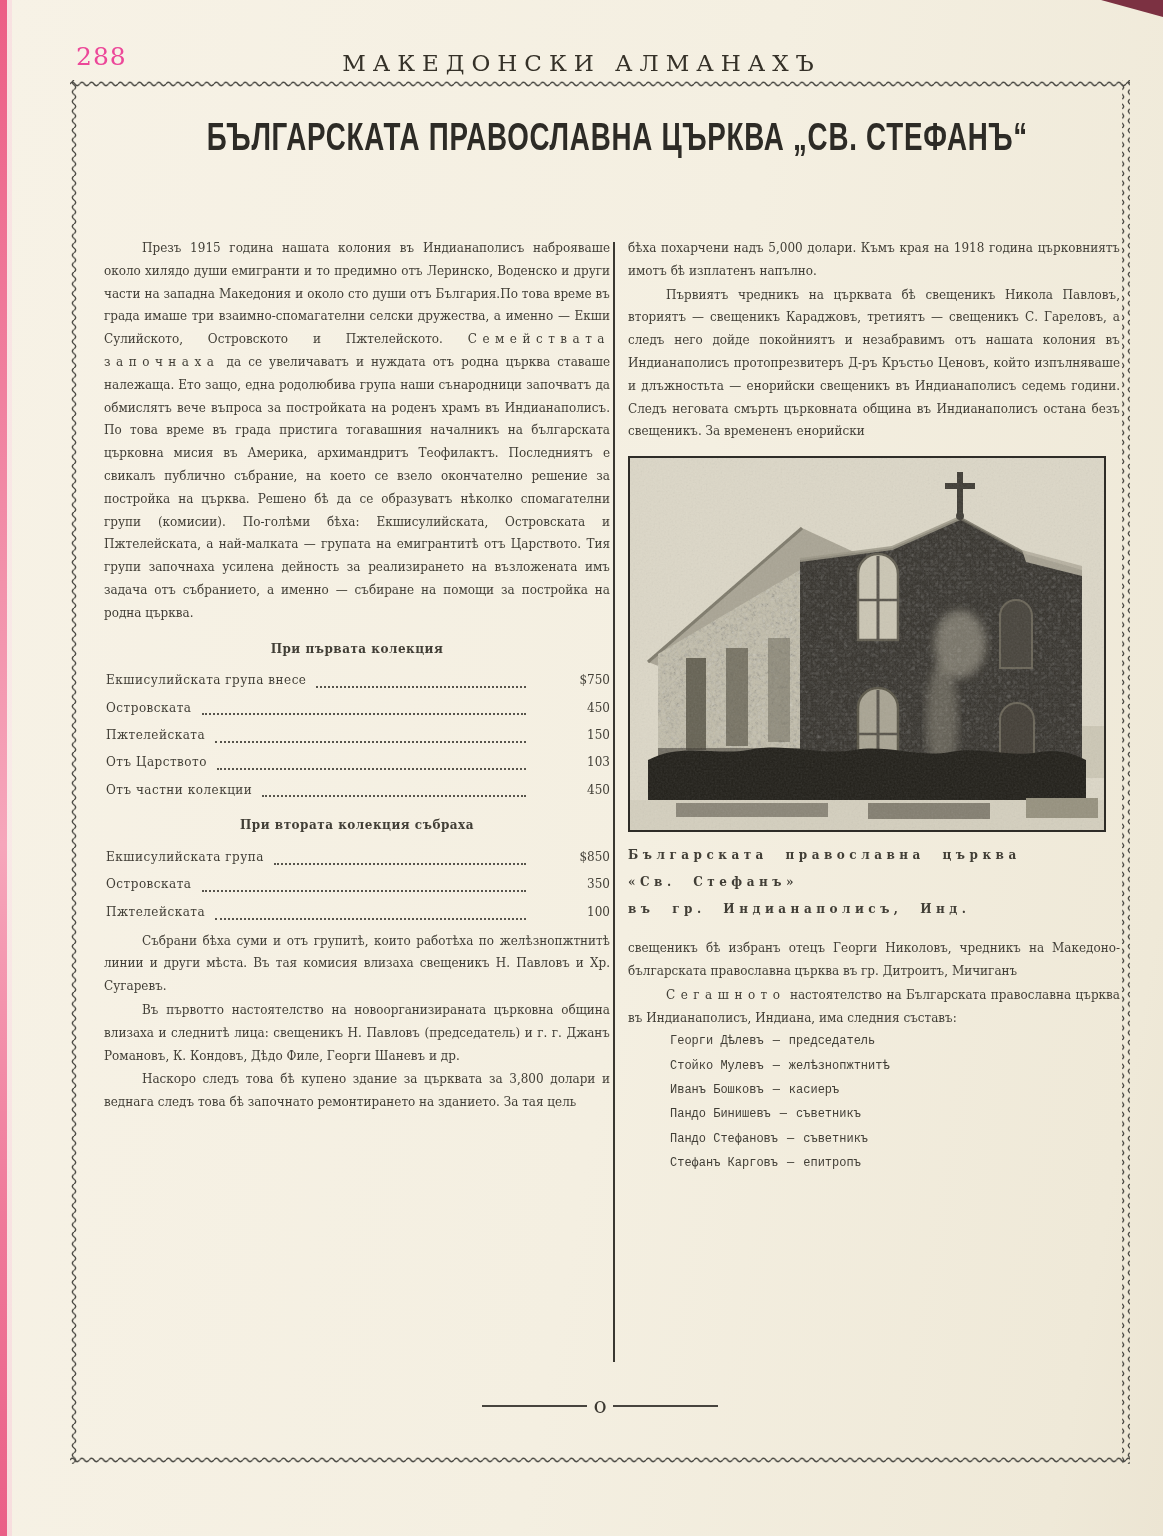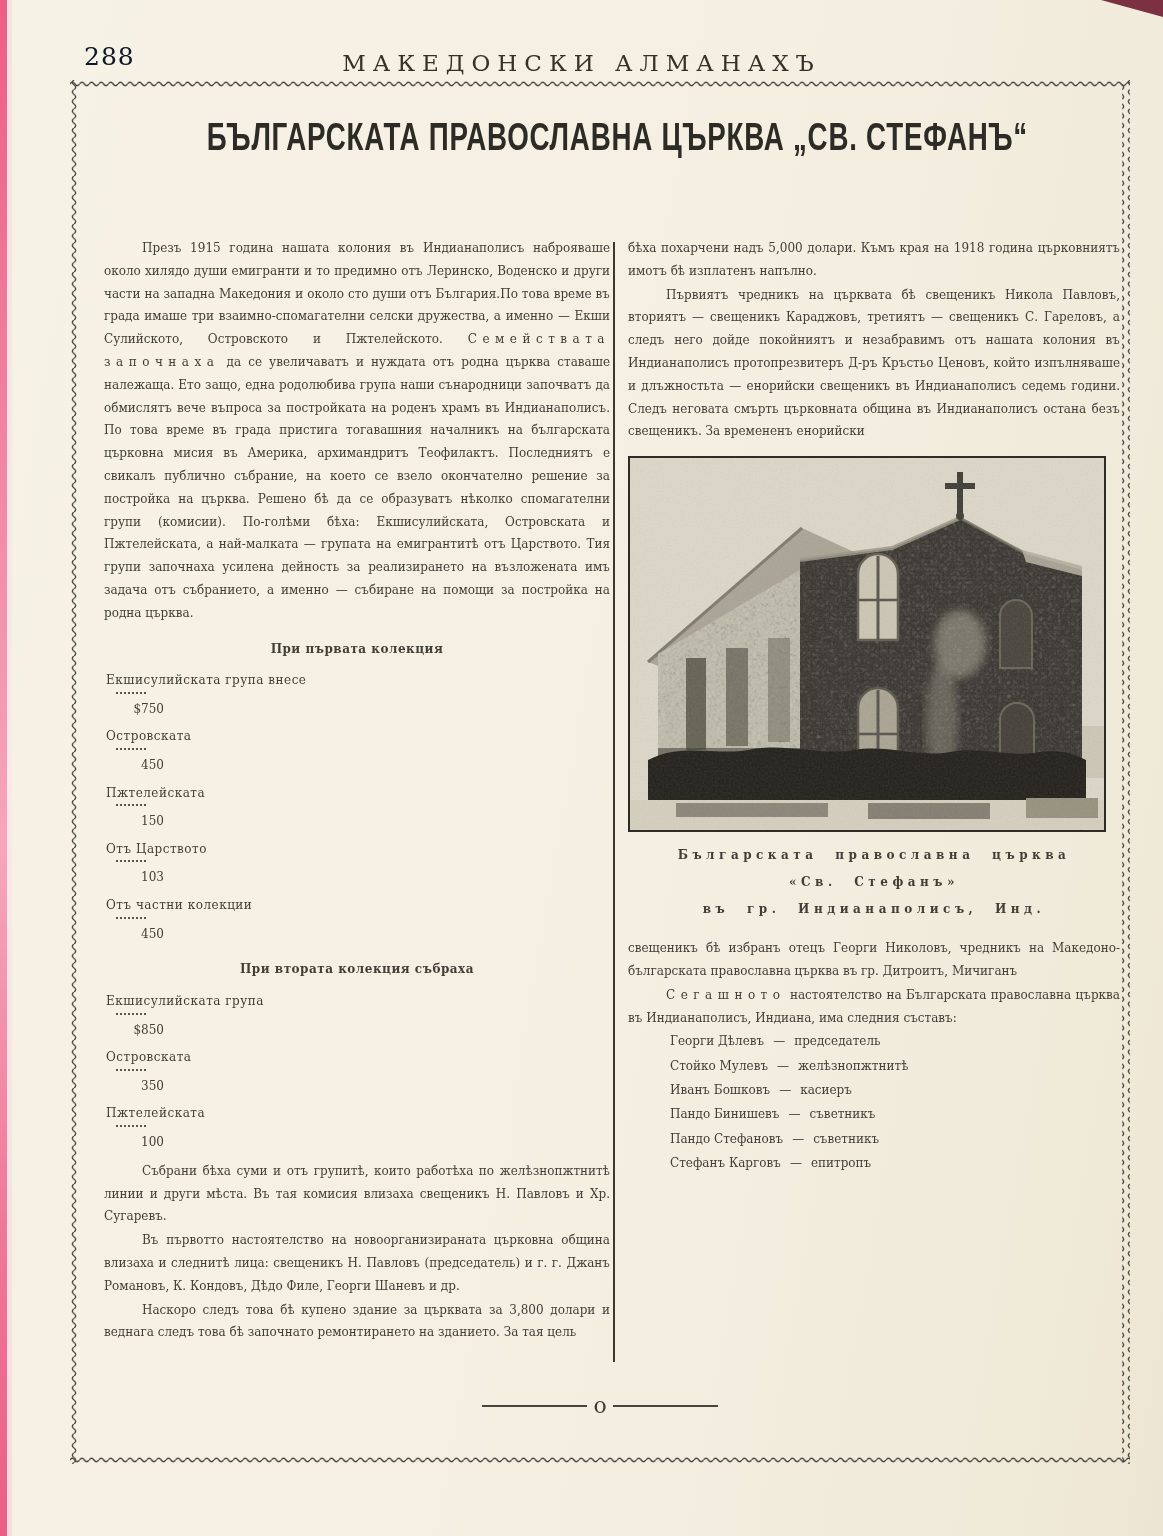--- a/index.html
+++ b/index.html
@@ -8,47 +8,47 @@
     background:linear-gradient(100deg,#f7f2e6 0%,#f4efe1 55%,#efe9d8 92%,#ece5d3 100%);
     font-family:"DejaVu Serif","Liberation Serif",serif;
     color:#413e36;
   }
   .spine{position:absolute;left:0;top:0;width:7px;height:1536px;
     background:linear-gradient(#ec5d85 0%,#f291ab 38%,#f6a6bb 55%,#ef7899 80%,#ea5f87 100%);}
   .spine-soft{position:absolute;left:7px;top:0;width:5px;height:1536px;
     background:linear-gradient(#f9d3dd,#fbe3e9 50%,#f8cdd9);opacity:.55;}
   .corner-wedge{position:absolute;top:0;right:0;width:0;height:0;
     border-top:17px solid #7c3142;border-left:62px solid transparent;}
-  .pageno{position:absolute;left:84px;top:42px;font-size:25px;letter-spacing:1px;color:#0f172a;}
+  .pageno{position:absolute;left:76px;top:42px;font-size:25px;letter-spacing:1px;color:#ec4899;}
   .running-title{position:absolute;left:0;right:0;top:50px;text-align:center;
     font-size:23px;letter-spacing:7px;color:#353128;}
   .page-border{position:absolute;left:70px;top:80px;}
   .article-title{position:absolute;left:70px;width:1060px;top:112px;
     font-family:"Liberation Sans","DejaVu Sans",sans-serif;font-weight:bold;color:#2d2b26;line-height:52px;}
   .article-title .tline{display:inline-block;font-size:37px;transform:scale(0.75,1.04);transform-origin:center;white-space:nowrap;letter-spacing:1px;}
   .col{position:absolute;top:237px;font-size:12px;line-height:22.8px;text-align:justify;}
   .col-left{left:104px;width:506px;}
   .col-right{left:628px;width:492px;}
   .col p{margin:0 0 1px 0;}
   .indent{text-indent:38px;}
   .noindent{text-indent:0;}
   .sp{letter-spacing:5.5px;}
   .col-divider{position:absolute;left:613px;top:242px;width:2px;height:1120px;background:#3a3831;}
   .thead{font-weight:bold;text-align:center;text-indent:0;margin:13px 0 9px 0 !important;letter-spacing:.5px;}
-  .trow{display:flex;align-items:flex-start;margin:0 0 4.5px 2px;text-align:left;flex-direction:column;}
+  .trow{display:flex;align-items:flex-end;margin:0 0 4.5px 2px;text-align:left;}
   .tlabel{flex:none;letter-spacing:.5px;}
   .leader{flex:1;border-bottom:2px dotted #57544c;margin:0 26px 4px 10px;min-width:30px;}
   .tval{flex:none;width:58px;text-align:right;}
   .tbl{margin-bottom:6px;}
   .photo{width:478px;height:376px;border:2px solid #2e2c27;box-sizing:border-box;margin:13px 0 10px 0;background:#dcd7c7;}
   .photo svg{display:block;width:100%;height:100%;}
-  .caption{text-align:center;font-weight:bold;line-height:27px;margin:2px 0 14px 0;}
+  .caption{text-align:left;font-weight:bold;line-height:27px;margin:2px 0 14px 0;}
   .caption div{letter-spacing:4.5px;word-spacing:9px;}
   .board{margin:0 0 0 42px;text-align:left;}
-  .board .brow{margin-bottom:1.5px;}
+  .board .brow{margin-bottom:1.5px;font-family:Liberation Mono, monospace;}
   .bdash{display:inline-block;margin:0 9px;}
   .end-divider{position:absolute;left:70px;width:1060px;top:1396px;
     display:flex;justify-content:center;align-items:center;gap:4px;}
   .edash{width:105px;height:2px;background:#47443e;}
   .ochar{font-size:22px;line-height:20px;color:#3b3831;padding:0 2px;}
 </style>
 </head>
 <body>
 
 <div class="spine"></div>

